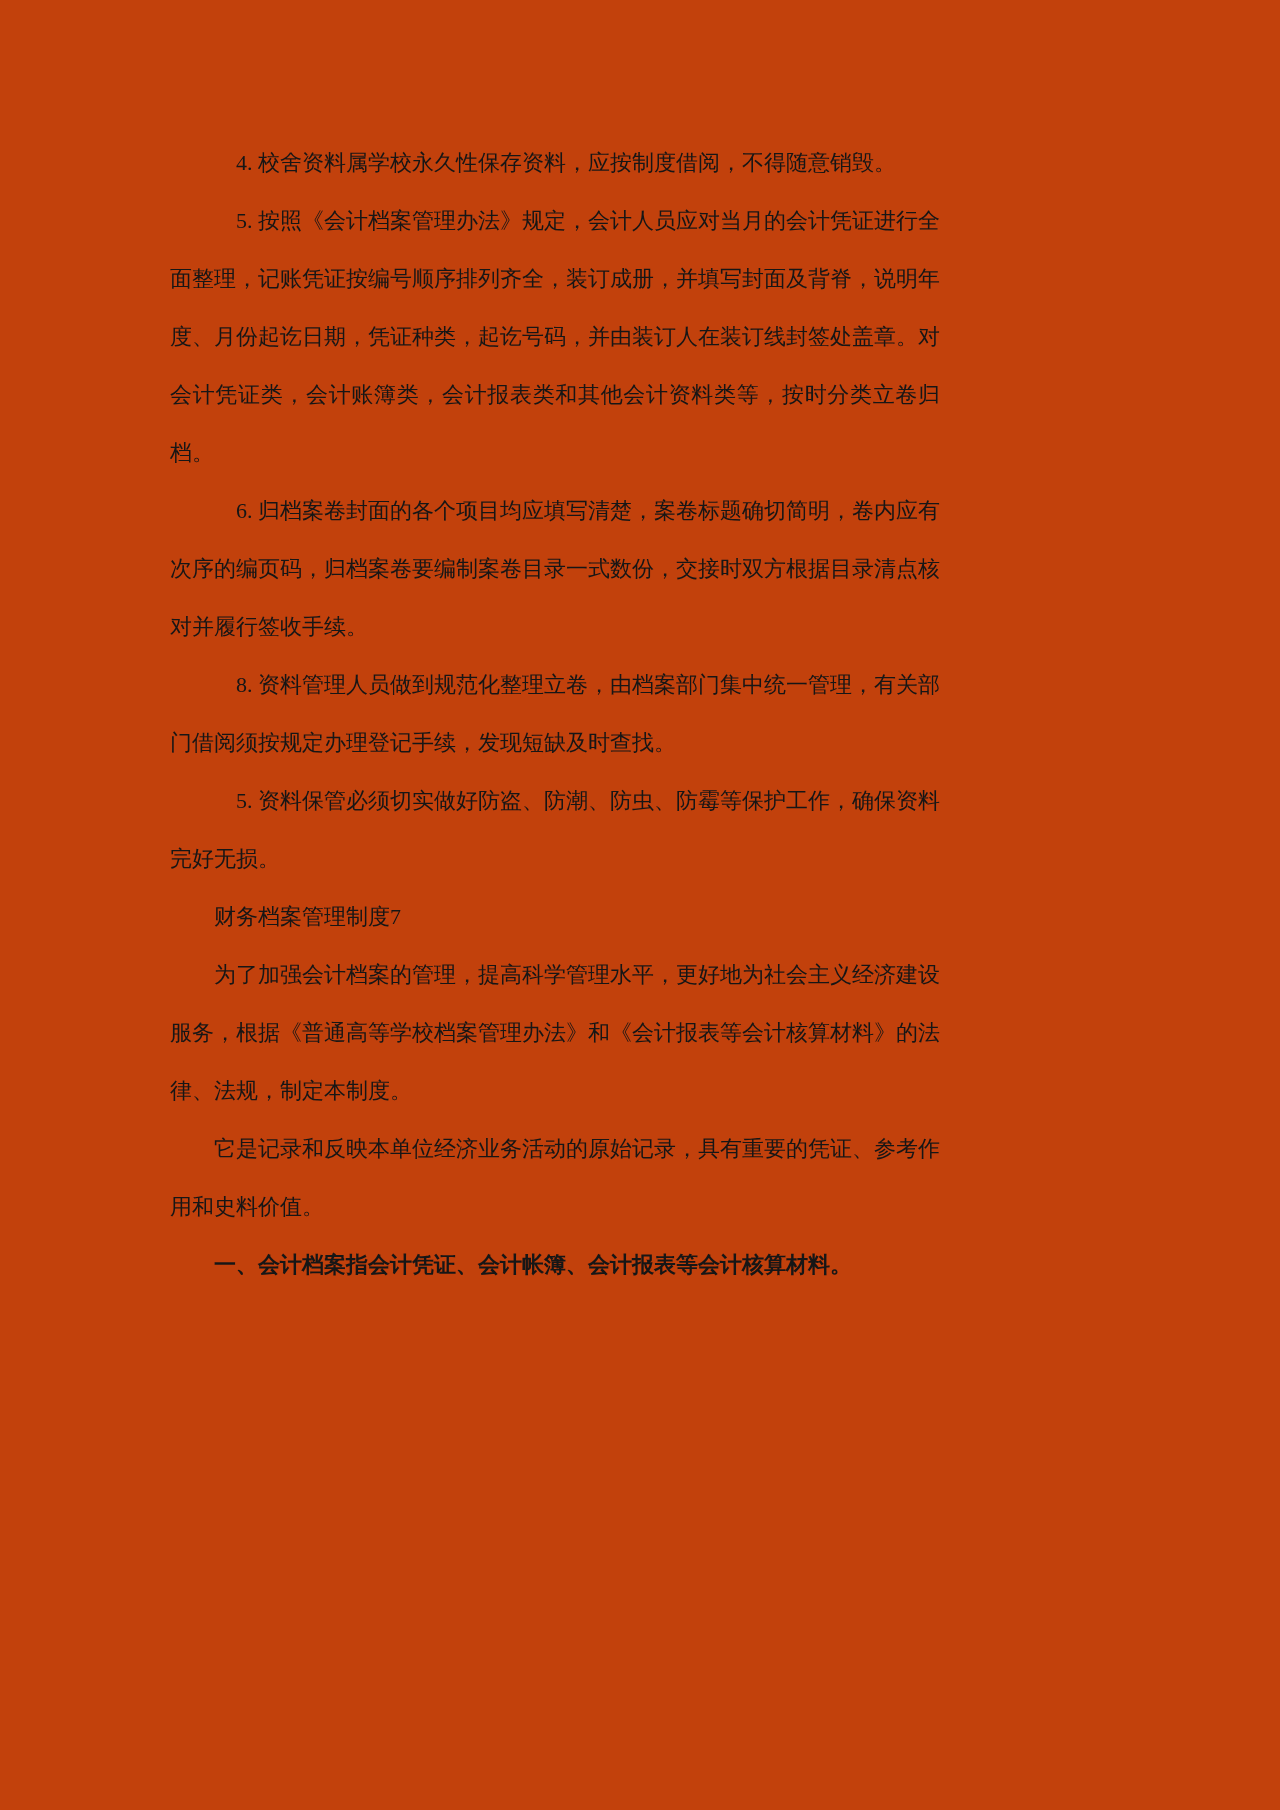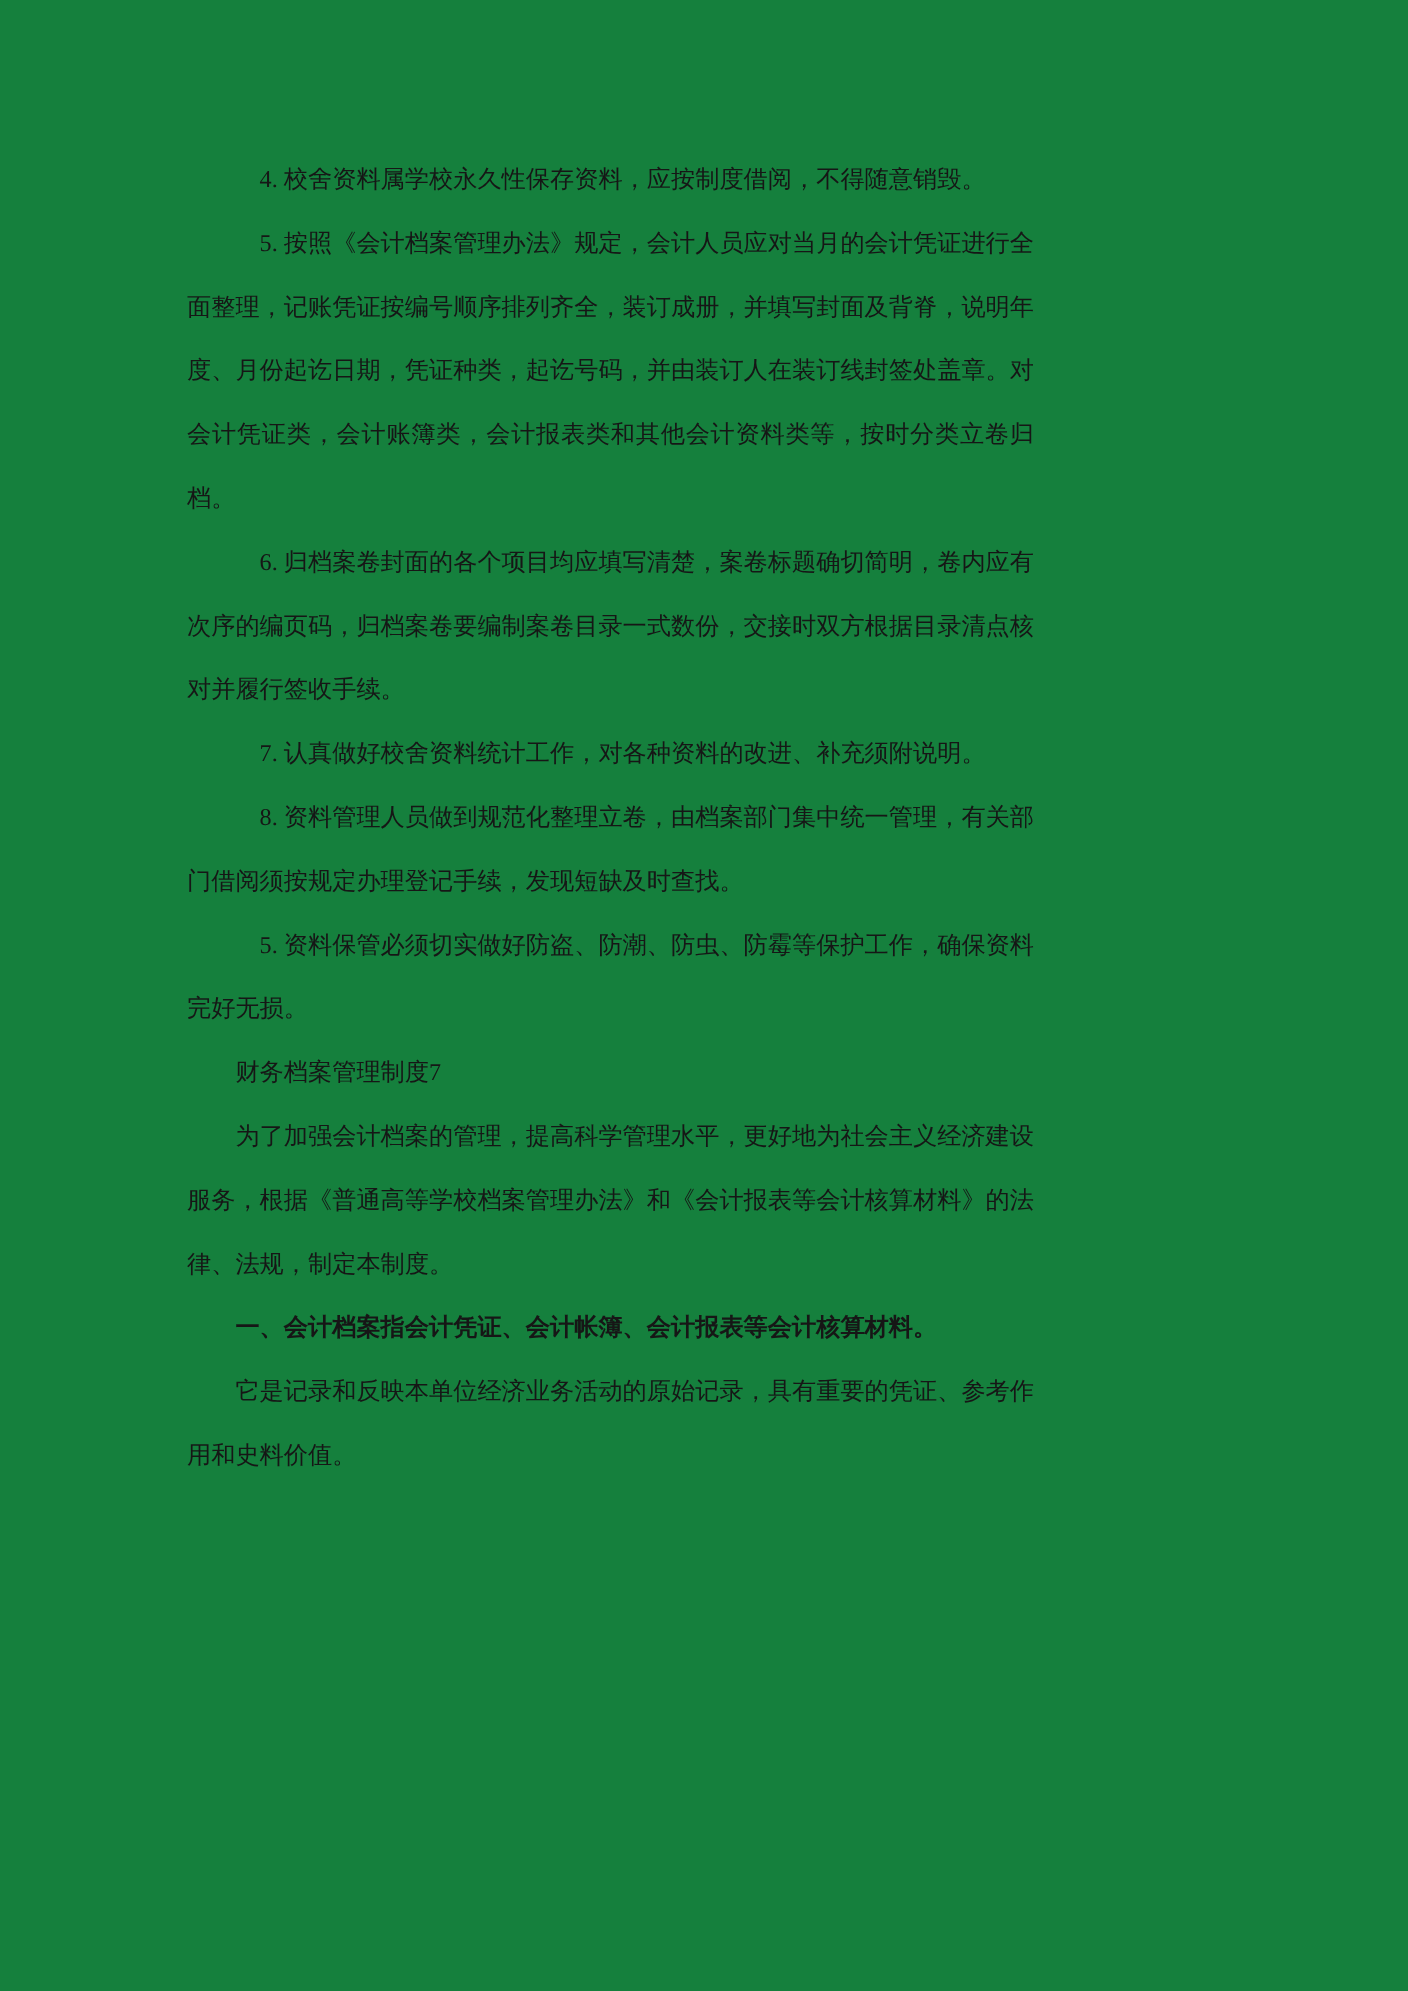--- a/index.html
+++ b/index.html
@@ -9,21 +9,21 @@
   }
   body {
     width: 1280px;
     height: 1810px;
     font-family: "Liberation Serif", "DejaVu Serif", serif;
   }
   .page {
     box-sizing: border-box;
     width: 1280px;
     height: 1810px;
-    background: #15803d;
+    background: #c2410c;
     padding: 134px 340px 0 170px;
     overflow: hidden;
   }
   .doc-body {
     width: 770px;
   }
   .para {
     margin: 0;
     padding: 0;
     font-size: 22px;
@@ -41,21 +41,20 @@
   }
 </style>
 </head>
 <body>
 
 <div class="page">
   <div class="doc-body" id="doc-body">
       <p class="para list-item">4. 校舍资料属学校永久性保存资料，应按制度借阅，不得随意销毁。</p>
       <p class="para list-item">5. 按照《会计档案管理办法》规定，会计人员应对当月的会计凭证进行全面整理，记账凭证按编号顺序排列齐全，装订成册，并填写封面及背脊，说明年度、月份起讫日期，凭证种类，起讫号码，并由装订人在装订线封签处盖章。对会计凭证类，会计账簿类，会计报表类和其他会计资料类等，按时分类立卷归档。</p>
       <p class="para list-item">6. 归档案卷封面的各个项目均应填写清楚，案卷标题确切简明，卷内应有次序的编页码，归档案卷要编制案卷目录一式数份，交接时双方根据目录清点核对并履行签收手续。</p>
-      <p class="para list-item">7. 认真做好校舍资料统计工作，对各种资料的改进、补充须附说明。</p>
       <p class="para list-item">8. 资料管理人员做到规范化整理立卷，由档案部门集中统一管理，有关部门借阅须按规定办理登记手续，发现短缺及时查找。</p>
       <p class="para list-item">5. 资料保管必须切实做好防盗、防潮、防虫、防霉等保护工作，确保资料完好无损。</p>
       <p class="para">财务档案管理制度7</p>
       <p class="para">为了加强会计档案的管理，提高科学管理水平，更好地为社会主义经济建设服务，根据《普通高等学校档案管理办法》和《会计报表等会计核算材料》的法律、法规，制定本制度。</p>
+      <p class="para">它是记录和反映本单位经济业务活动的原始记录，具有重要的凭证、参考作用和史料价值。</p>
       <p class="para bold">一、会计档案指会计凭证、会计帐簿、会计报表等会计核算材料。</p>
-      <p class="para">它是记录和反映本单位经济业务活动的原始记录，具有重要的凭证、参考作用和史料价值。</p>
     </div>
 </div>
 
 </body></html>

